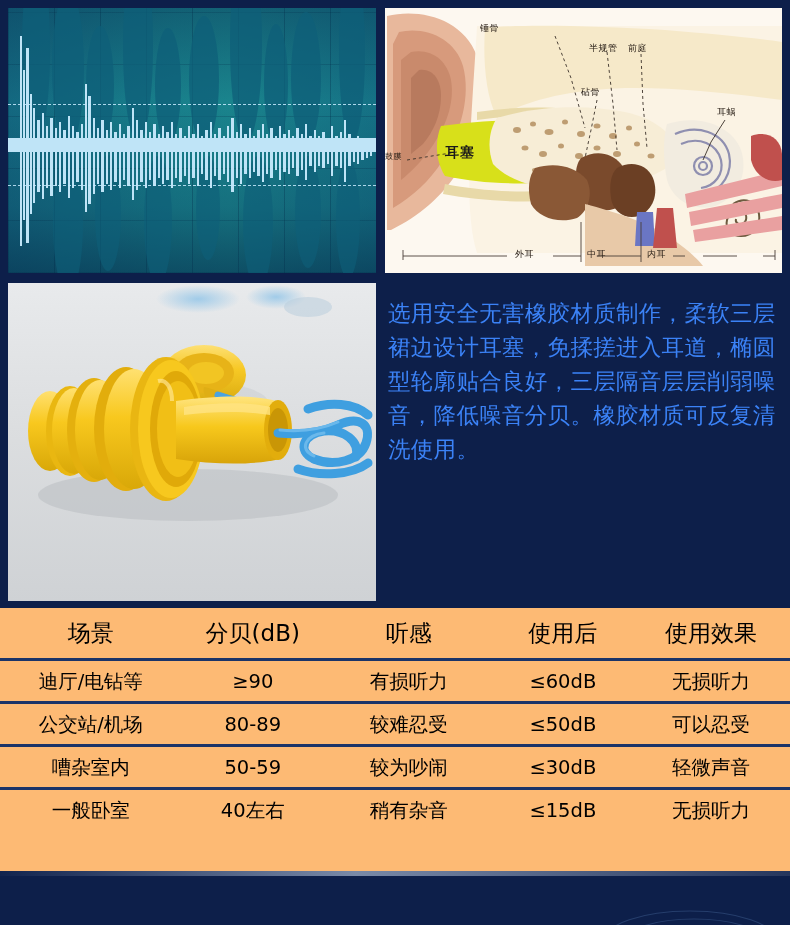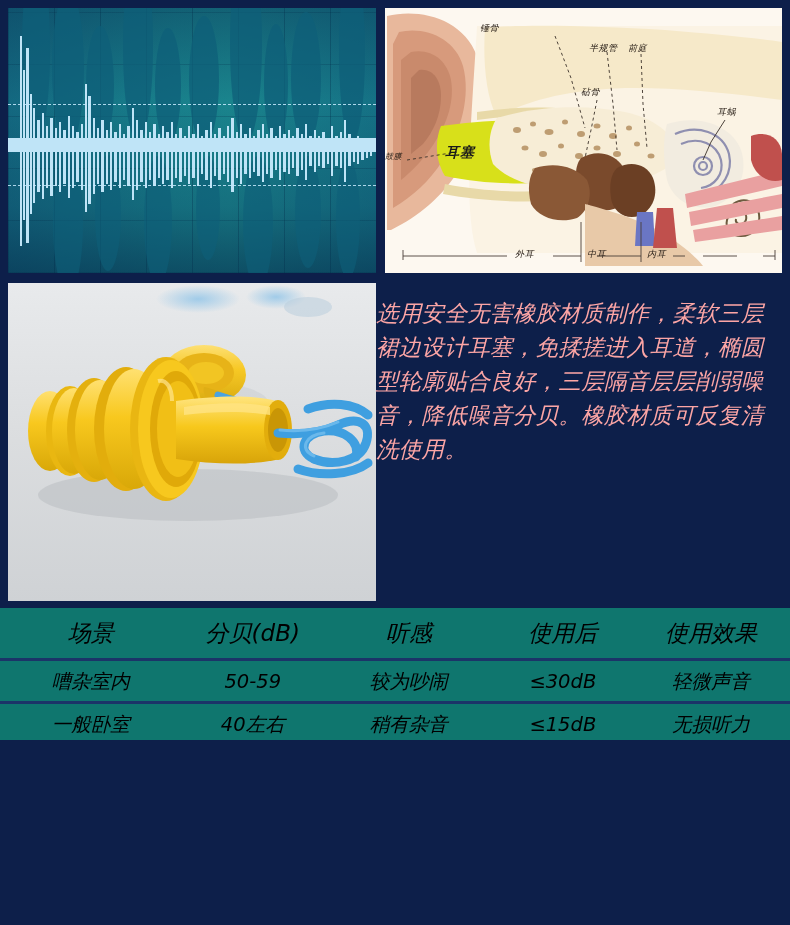--- a/index.html
+++ b/index.html
@@ -6,24 +6,23 @@
     margin: 0;
     padding: 0;
     background: #0d1f4a;
   }
   body {
     font-family: "Liberation Sans", "DejaVu Sans", sans-serif;
   }
   .page {
     position: relative;
     width: 790px;
-    height: 740px;
+    height: 925px;
     background: #0d1f4a;
     overflow: hidden;
-    font-style: italic;
   }
 
   
   .panel-waveform {
     position: absolute;
     left: 8px; top: 8px;
     width: 368px; height: 265px;
     overflow: hidden;
     background: #1d7f8c;
   }
@@ -80,36 +79,36 @@
     position: absolute;
     left: 8px; top: 283px;
     width: 368px; height: 318px;
     overflow: hidden;
     background: #dcdcdc;
   }
   .prod-svg { position: absolute; inset: 0; width: 100%; height: 100%; }
 
   .desc {
     position: absolute;
-    left: 376px; top: 296px;
+    left: 388px; top: 296px;
     width: 392px;
-    color: #fca5a5;
+    color: #3b82f6;
     font-size: 22.5px;
     line-height: 34px;
     font-family: "DejaVu Sans", sans-serif;
     letter-spacing: .3px;
     text-align: left;
   }
 
   
   .table-wrap {
     position: absolute;
     left: 0; top: 608px;
     width: 790px; height: 263px;
-    background: #0f766e;
+    background: #fdba74;
   }
   table.spec {
     width: 100%;
     border-collapse: collapse;
     table-layout: fixed;
     font-family: "DejaVu Sans", sans-serif;
   }
   table.spec th {
     font-size: 23px;
     font-weight: normal;
@@ -475,20 +474,34 @@
         <tr>
           <th>场景</th>
           <th>分贝(dB)</th>
           <th>听感</th>
           <th>使用后</th>
           <th>使用效果</th>
         </tr>
       </thead>
       <tbody>
         <tr>
+          <td>迪厅/电钻等</td>
+          <td>≥90</td>
+          <td>有损听力</td>
+          <td>≤60dB</td>
+          <td>无损听力</td>
+        </tr>
+        <tr>
+          <td>公交站/机场</td>
+          <td>80-89</td>
+          <td>较难忍受</td>
+          <td>≤50dB</td>
+          <td>可以忍受</td>
+        </tr>
+        <tr>
           <td>嘈杂室内</td>
           <td>50-59</td>
           <td>较为吵闹</td>
           <td>≤30dB</td>
           <td>轻微声音</td>
         </tr>
         <tr>
           <td>一般卧室</td>
           <td>40左右</td>
           <td>稍有杂音</td>

